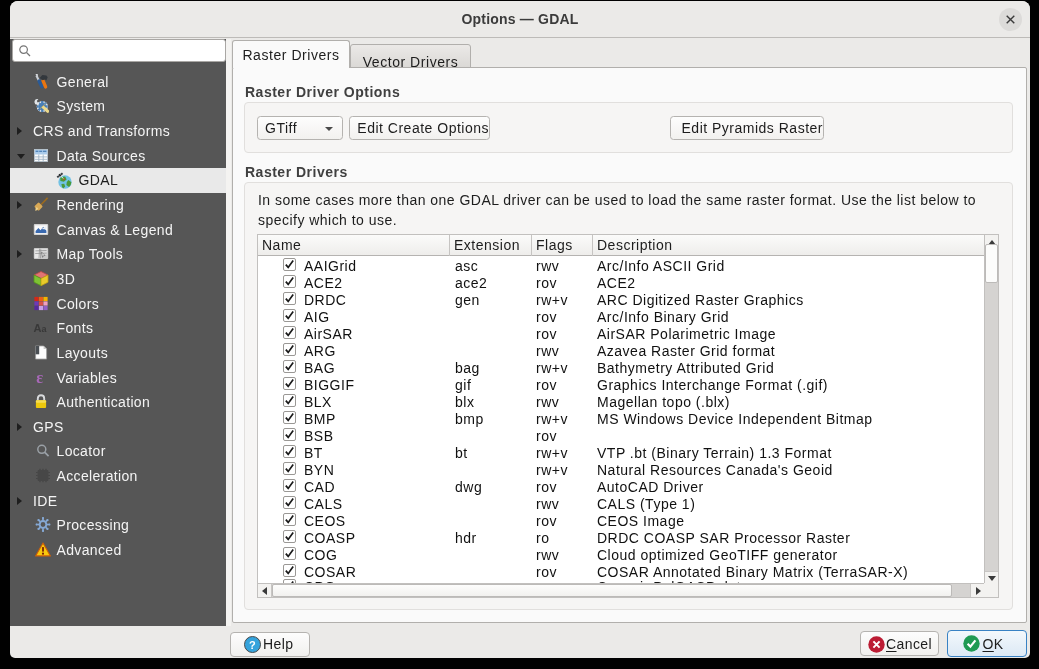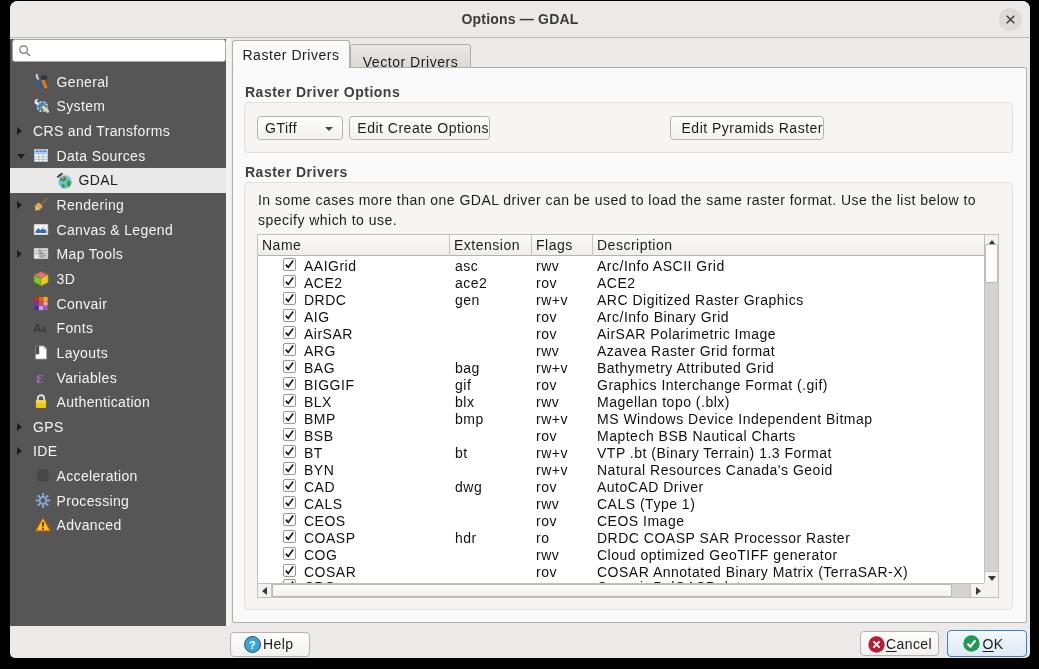--- a/index.html
+++ b/index.html
@@ -210,21 +210,21 @@
               <rect x="1.4" y="1.4" width="4.2" height="4.2" fill="#d42818"></rect>
               <rect x="5.9" y="1.4" width="4.2" height="4.2" fill="#e86018"></rect>
               <rect x="10.4" y="1.4" width="4.2" height="4.2" fill="#f4b400"></rect>
               <rect x="1.4" y="5.9" width="4.2" height="4.2" fill="#7038b8"></rect>
               <rect x="5.9" y="5.9" width="4.2" height="4.2" fill="#d85048"></rect>
               <rect x="10.4" y="5.9" width="4.2" height="4.2" fill="#f0a0c0"></rect>
               <rect x="1.4" y="10.4" width="4.2" height="4.2" fill="#5828a0"></rect>
               <rect x="5.9" y="10.4" width="4.2" height="4.2" fill="#c8a0e8"></rect>
               <rect x="10.4" y="10.4" width="4.2" height="4.2" fill="#9060c8"></rect>
             </svg></span>
-          <span class="tlb" style="left:46.5px">Convair</span>
+          <span class="tlb" style="left:46.5px">Colors</span>
         </div>
 <div class="trow">
           <span class="ich" style="left:23px"><svg class="ic" width="16" height="16" viewBox="0 0 16 16">
               <text x="0.5" y="12" font-family="Liberation Sans" font-size="11" font-weight="bold" fill="#383838">A</text>
               <text x="8.6" y="12" font-family="Liberation Sans" font-size="9" font-weight="bold" fill="#383838">a</text>
             </svg></span>
           <span class="tlb" style="left:46.5px">Fonts</span>
         </div>
 <div class="trow">
           <span class="ich" style="left:23px"><svg class="ic" width="16" height="16" viewBox="0 0 16 16">
@@ -246,42 +246,49 @@
               <rect x="2.9" y="6.7" width="10.2" height="7.7" rx="1" fill="#eec90c"></rect>
               <rect x="2.9" y="6.7" width="10.2" height="2.6" rx="1" fill="#f6dd55"></rect>
             </svg></span>
           <span class="tlb" style="left:46.5px">Authentication</span>
         </div>
 <div class="trow">
           <span class="arr arr-r"></span>
           <span class="tlb" style="left:23.0px">GPS</span>
         </div>
 <div class="trow">
-          <span class="arr arr-r"></span>
-          <span class="tlb" style="left:23.0px">IDE</span>
+          <span class="ich" style="left:25px"><svg class="ic" width="16" height="16" viewBox="0 0 16 16">
+              <circle cx="6.8" cy="6.8" r="4" fill="none" stroke="#9aa0a6" stroke-width="1.5"></circle>
+              <line x1="9.8" y1="9.8" x2="13.6" y2="13.6" stroke="#9aa0a6" stroke-width="1.7"></line>
+            </svg></span>
+          <span class="tlb" style="left:46.5px">Locator</span>
         </div>
 <div class="trow">
           <span class="ich" style="left:25px"><svg class="ic" width="16" height="16" viewBox="0 0 16 16">
               <rect x="2.6" y="2.6" width="10.8" height="10.8" rx="1" fill="#474747"></rect>
               <g stroke="#434343" stroke-width="1.1">
                 <line x1="5" y1="1.2" x2="5" y2="2.6"></line>
                 <line x1="8" y1="1.2" x2="8" y2="2.6"></line>
                 <line x1="11" y1="1.2" x2="11" y2="2.6"></line>
                 <line x1="5" y1="13.4" x2="5" y2="14.8"></line>
                 <line x1="8" y1="13.4" x2="8" y2="14.8"></line>
                 <line x1="11" y1="13.4" x2="11" y2="14.8"></line>
                 <line x1="1.2" y1="5" x2="2.6" y2="5"></line>
                 <line x1="1.2" y1="8" x2="2.6" y2="8"></line>
                 <line x1="1.2" y1="11" x2="2.6" y2="11"></line>
                 <line x1="13.4" y1="5" x2="14.8" y2="5"></line>
                 <line x1="13.4" y1="8" x2="14.8" y2="8"></line>
                 <line x1="13.4" y1="11" x2="14.8" y2="11"></line>
               </g>
             </svg></span>
           <span class="tlb" style="left:46.5px">Acceleration</span>
+        </div>
+<div class="trow">
+          <span class="arr arr-r"></span>
+          <span class="tlb" style="left:23.0px">IDE</span>
         </div>
 <div class="trow">
           <span class="ich" style="left:25px"><svg class="ic" width="16" height="16" viewBox="0 0 16 16">
               <circle cx="8" cy="8" r="3.4" fill="none" stroke="#85a8d4" stroke-width="2"></circle>
               <g stroke="#85a8d4" stroke-width="1.7">
                 <line x1="8" y1="1" x2="8" y2="4"></line>
                 <line x1="8" y1="12" x2="8" y2="15"></line>
                 <line x1="1" y1="8" x2="4" y2="8"></line>
                 <line x1="12" y1="8" x2="15" y2="8"></line>
                 <line x1="3.05" y1="3.05" x2="5.2" y2="5.2"></line>
@@ -448,21 +455,20 @@
             </div>
 <div class="trr" style="top:170px">
               <span class="cb">
                 <svg width="11" height="11" viewBox="0 0 11 11">
                   <path d="M1.8 5.6 L4.2 8.4 L9.2 1.6" fill="none" stroke="#1a1a1a" stroke-width="1.7"></path>
                 </svg>
               </span>
               <span class="c1">BSB</span>
               <span class="c2"></span>
               <span class="c3">rov</span>
-              <span class="c4">Maptech BSB Nautical Charts</span>
             </div>
 <div class="trr" style="top:187px">
               <span class="cb">
                 <svg width="11" height="11" viewBox="0 0 11 11">
                   <path d="M1.8 5.6 L4.2 8.4 L9.2 1.6" fill="none" stroke="#1a1a1a" stroke-width="1.7"></path>
                 </svg>
               </span>
               <span class="c1">BT</span>
               <span class="c2">bt</span>
               <span class="c3">rw+v</span>

